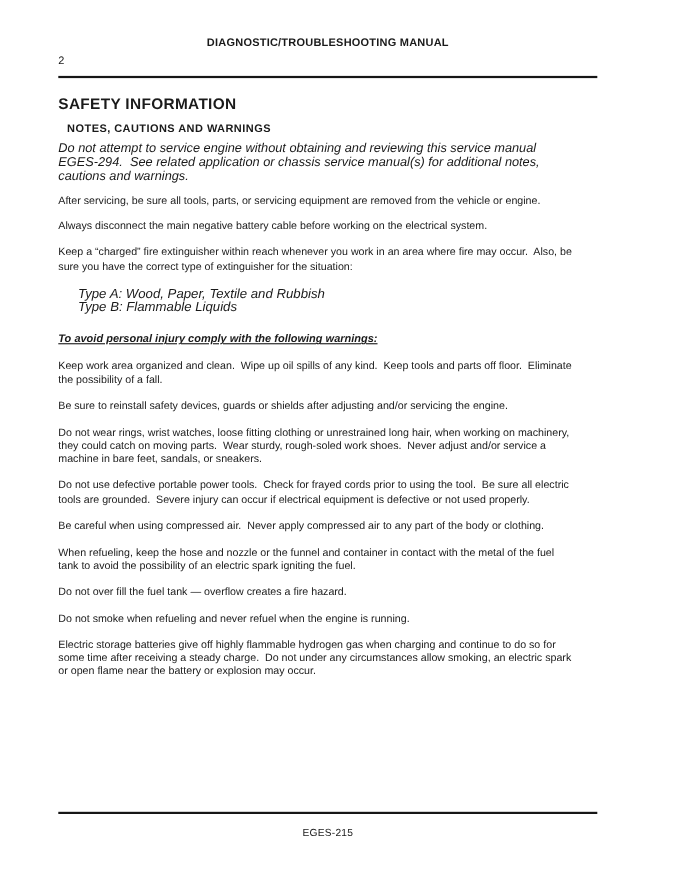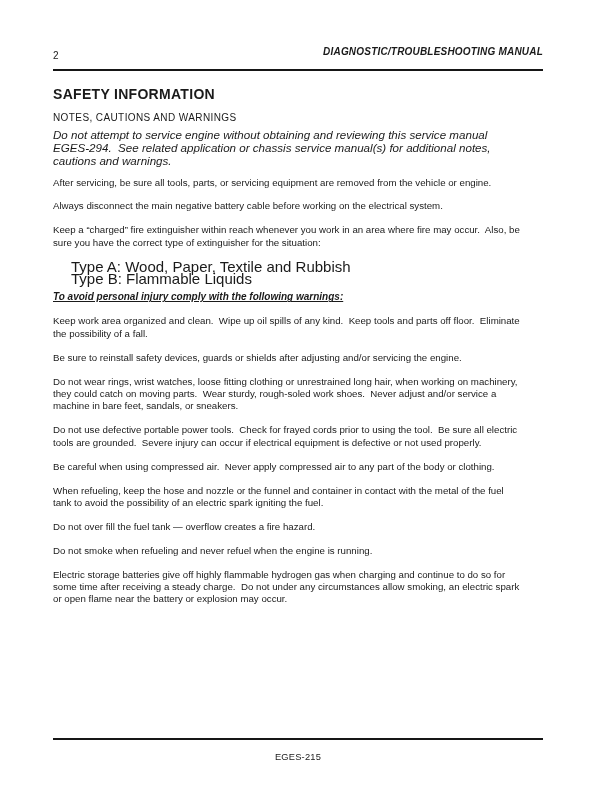--- a/index.html
+++ b/index.html
@@ -31,66 +31,66 @@
   }
   .pg-num {
     position: absolute;
     left: 0;
     bottom: 0;
   }
   .pg-title {
     position: absolute;
     left: 0;
     right: 0;
-    bottom: 4px;
-    text-align: right;
+    bottom: 16px;
+    text-align: center;
     font-weight: 700;
     letter-spacing: 0.2px;
-    font-style: italic;
   }
   .rule {
     height: 2px;
     background: #161616;
   }
   .rule-top { margin-top: 7px; }
 
   
   .doc-title {
     font-size: 14px;
     font-weight: 700;
     letter-spacing: 0.3px;
     line-height: 16px;
     margin: 15px 0 0 0;
   }
   .section-heading {
     font-size: 10px;
-    font-weight: 400;
+    font-weight: 700;
     letter-spacing: 0.4px;
     line-height: 12px;
-    margin: 10px 0 0 0;
+    margin: 10px 0 0 8px;
   }
   .text-col { width: 467px; }
   .intro {
     font-style: italic;
     font-size: 11.6px;
     line-height: 13px;
     margin: 4px 0 9.5px 0;
     white-space: pre-wrap;
   }
   .body-p {
     font-size: 9.7px;
     line-height: 12.4px;
     margin: 0 0 11.5px 0;
     white-space: pre-wrap;
   }
   .type-list {
     padding-left: 18px;
-    margin: 0 0 6px 0;
-    font-size: 15px;
+    margin: 0 0 18px 0;
+    font-size: 12px;
     line-height: 12.4px;
+    font-style: italic;
   }
   .warn-head {
     font-size: 10px;
     font-weight: 700;
     font-style: italic;
     line-height: 12.4px;
     margin: 0 0 11.5px 0;
     text-decoration: underline;
   }
 

